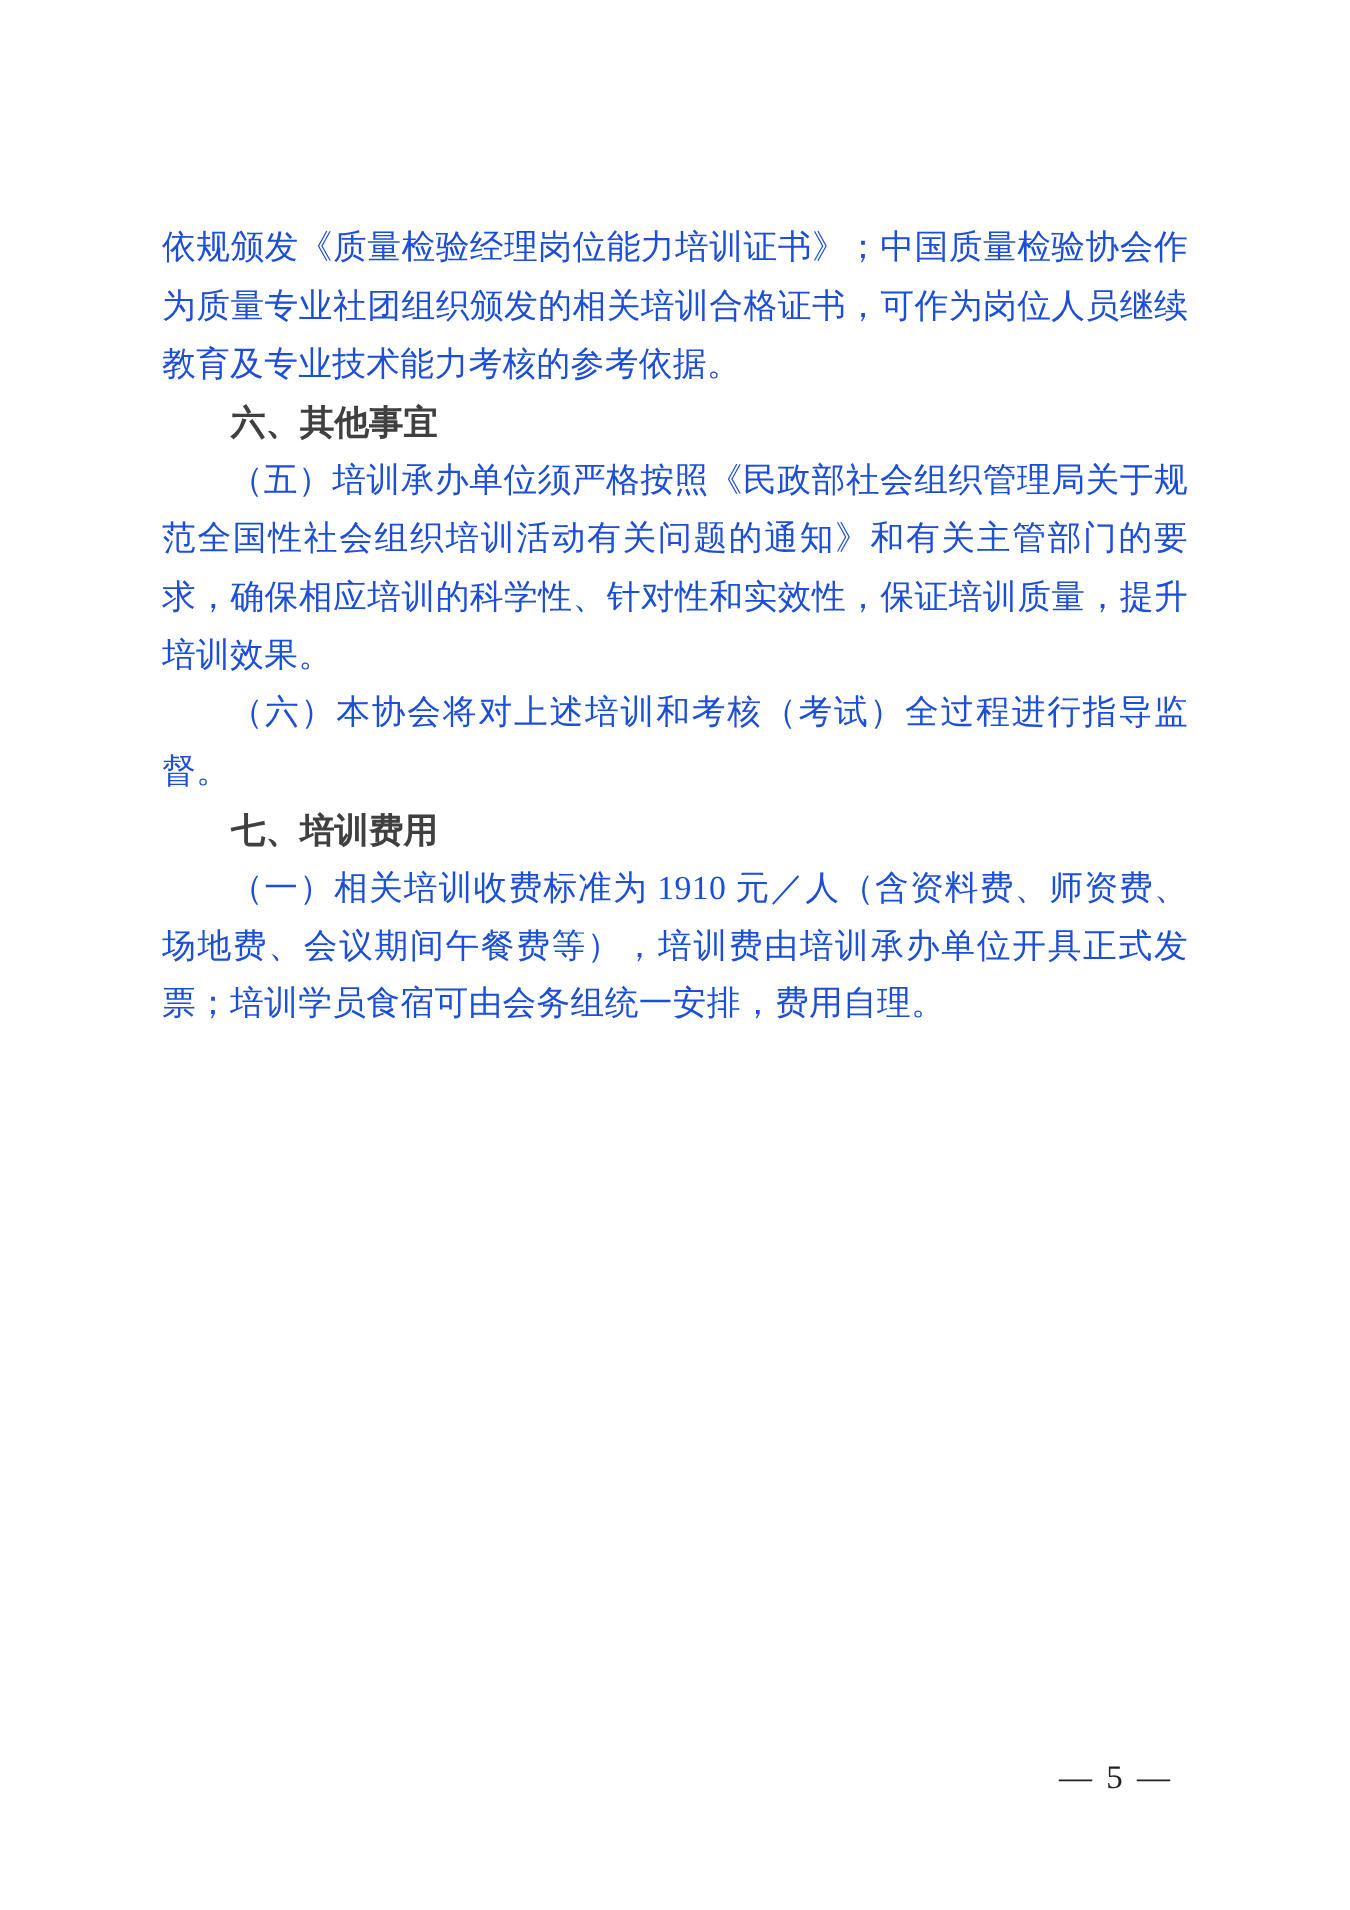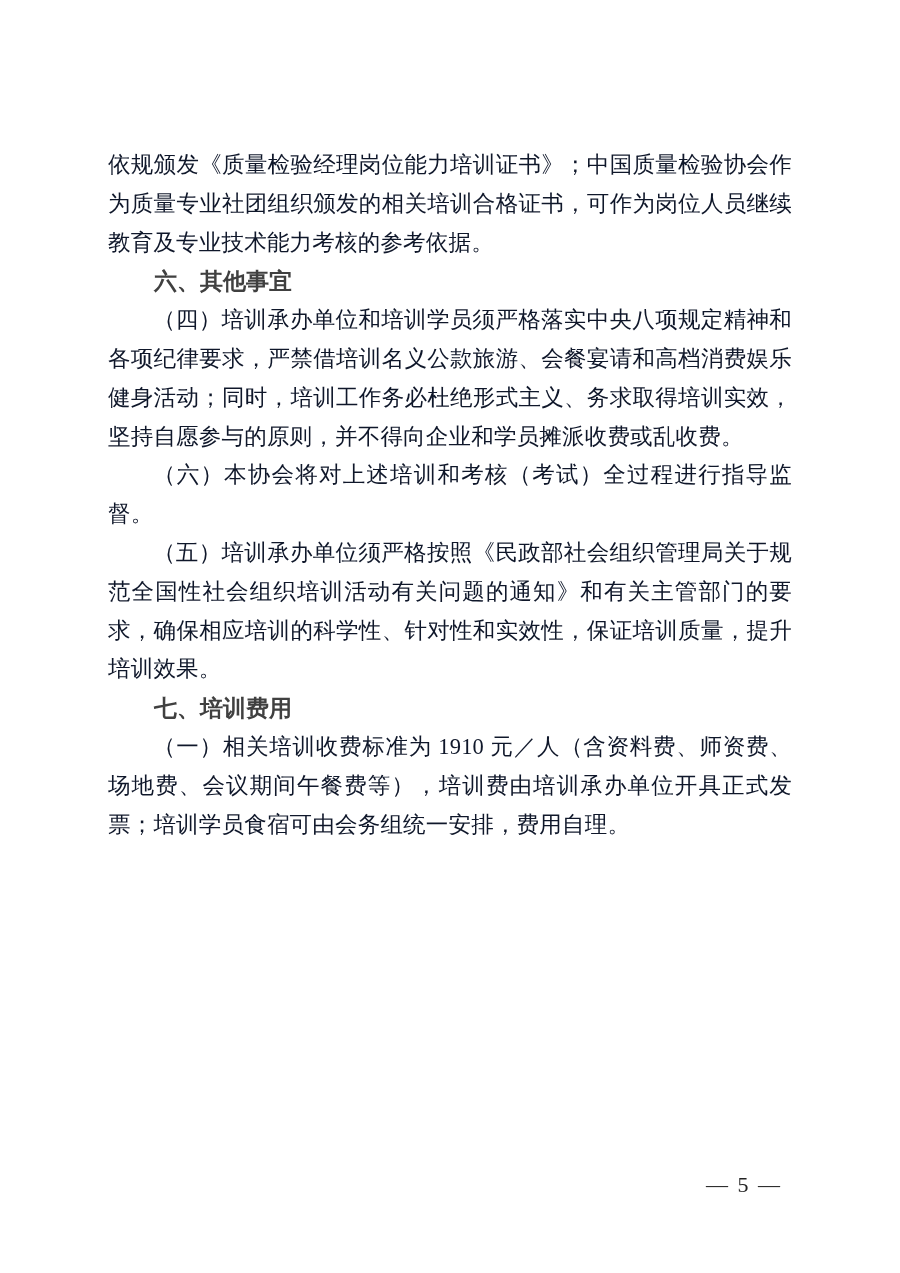--- a/index.html
+++ b/index.html
@@ -23,21 +23,21 @@
     position: absolute;
     left: 108px;
     top: 146px;
     width: 684px;
   }
   p.body {
     margin: 0;
     font-size: 22.5px;
     line-height: 38.8px;
     text-align: justify;
-    color: #0f172a;
+    color: #1d4ed8;
     letter-spacing: 0.2px;
   }
   p.indent {
     text-indent: 2em;
   }
   h2.heading {
     margin: 0;
     font-size: 23px;
     line-height: 38.8px;
     font-family: "Liberation Sans", "DejaVu Sans", sans-serif;
@@ -56,20 +56,19 @@
     font-family: "Liberation Serif", "DejaVu Serif", serif;
   }
 </style>
 </head>
 <body>
 
 <div class="page">
   <div class="text-block">
     <p class="body">依规颁发《质量检验经理岗位能力培训证书》；中国质量检验协会作为质量专业社团组织颁发的相关培训合格证书，可作为岗位人员继续教育及专业技术能力考核的参考依据。</p>
     <h2 class="heading">六、其他事宜</h2>
-    <p class="body indent">（四）培训承办单位和培训学员须严格落实中央八项规定精神和各项纪律要求，严禁借培训名义公款旅游、会餐宴请和高档消费娱乐健身活动；同时，培训工作务必杜绝形式主义、务求取得培训实效，坚持自愿参与的原则，并不得向企业和学员摊派收费或乱收费。</p>
+    <p class="body indent">（五）培训承办单位须严格按照《民政部社会组织管理局关于规范全国性社会组织培训活动有关问题的通知》和有关主管部门的要求，确保相应培训的科学性、针对性和实效性，保证培训质量，提升培训效果。</p>
     <p class="body indent">（六）本协会将对上述培训和考核（考试）全过程进行指导监督。</p>
-    <p class="body indent">（五）培训承办单位须严格按照《民政部社会组织管理局关于规范全国性社会组织培训活动有关问题的通知》和有关主管部门的要求，确保相应培训的科学性、针对性和实效性，保证培训质量，提升培训效果。</p>
     <h2 class="heading">七、培训费用</h2>
     <p class="body indent">（一）相关培训收费标准为 1910 元／人（含资料费、师资费、场地费、会议期间午餐费等），培训费由培训承办单位开具正式发票；培训学员食宿可由会务组统一安排，费用自理。</p>
   </div>
   <div class="footer">— 5 —</div>
 </div>
 
 </body></html>

